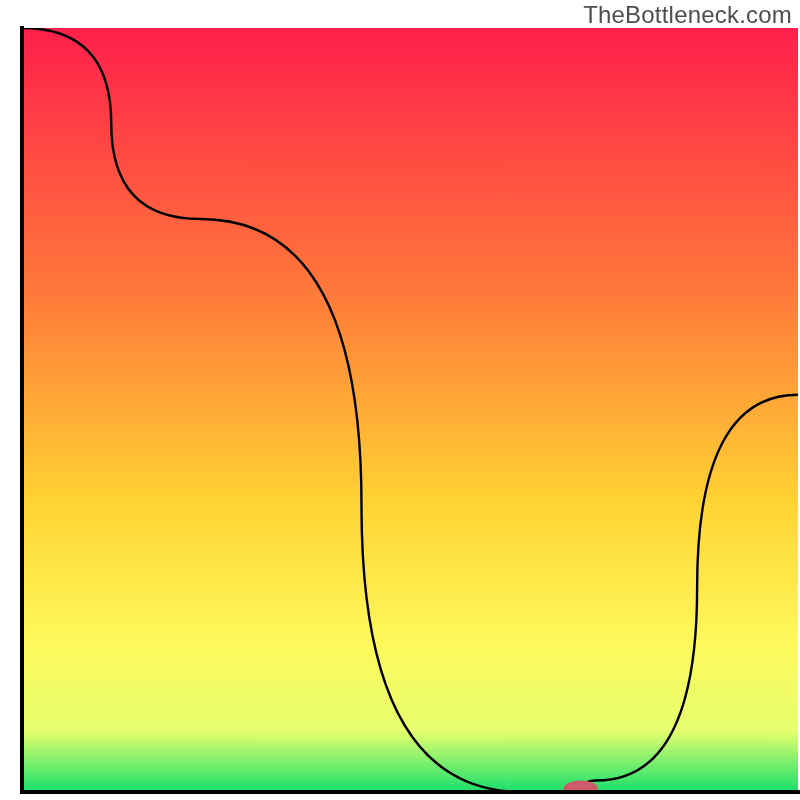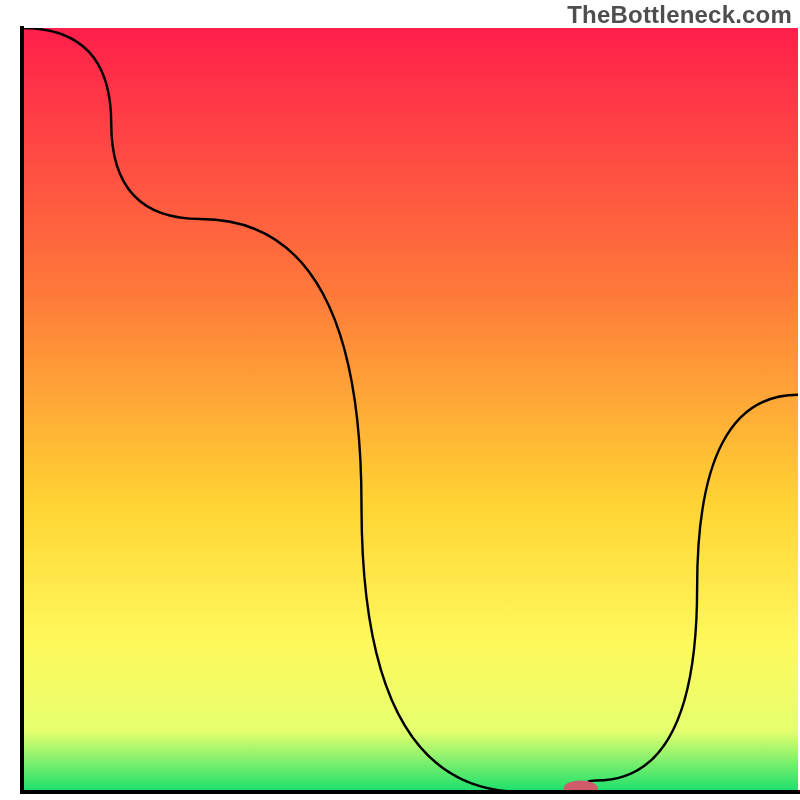--- a/index.html
+++ b/index.html
@@ -14,21 +14,21 @@
     position: relative;
     width: 800px;
     height: 800px;
   }
   .watermark {
     position: absolute;
     top: 1px;
     right: 8px;
     font-family: Arial, Helvetica, sans-serif;
     font-size: 24px;
-    font-weight: 700;
+    font-weight: 400;
     color: #4e4e4e;
     letter-spacing: 0.2px;
     z-index: 10;
   }
   svg.plot {
     position: absolute;
     left: 0;
     top: 0;
     width: 800px;
     height: 800px;

